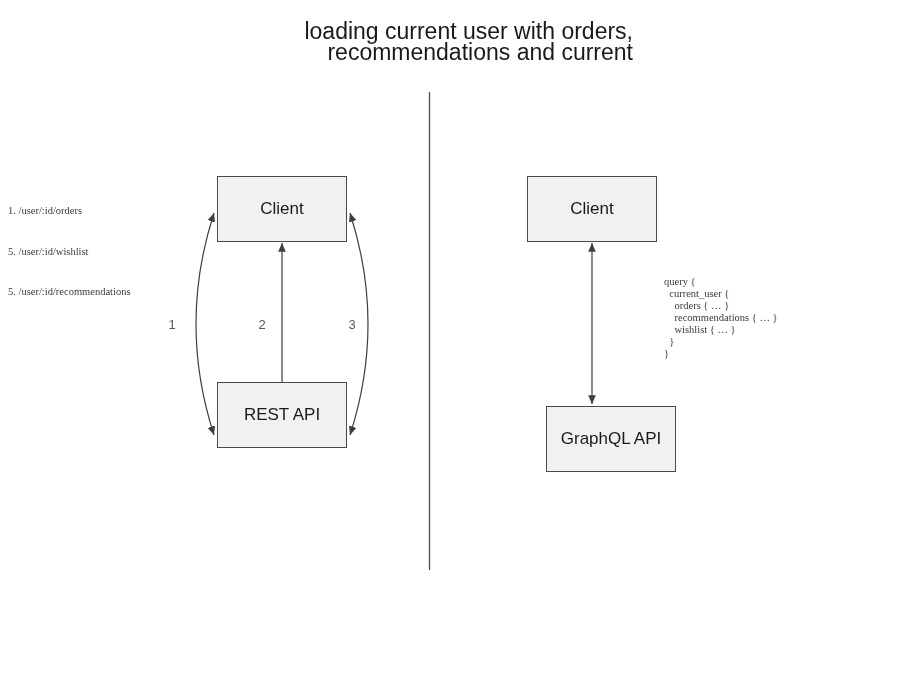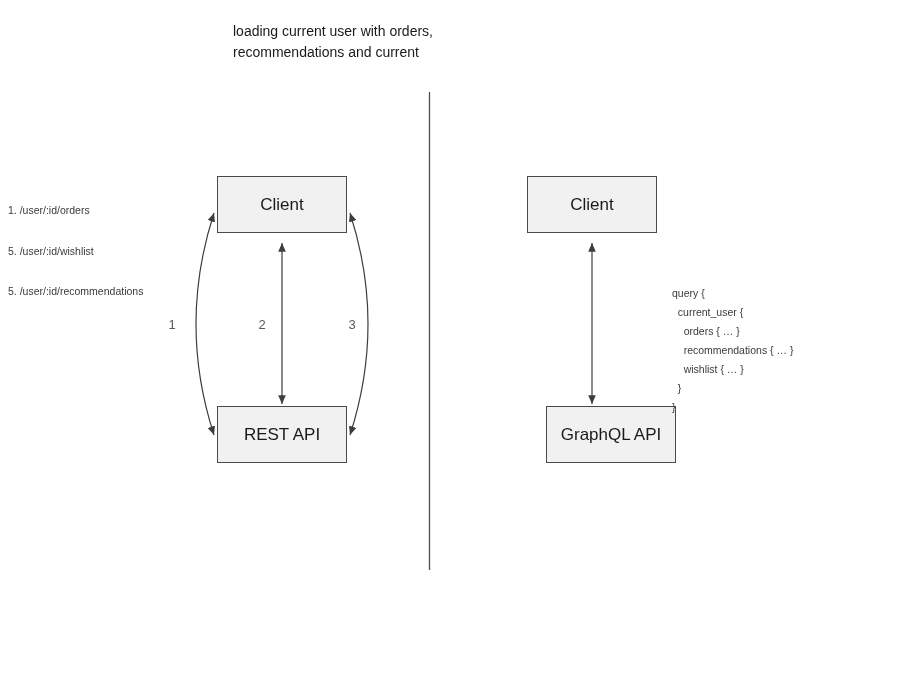--- a/index.html
+++ b/index.html
@@ -13,67 +13,67 @@
     height: 689px;
     background: #ffffff;
     overflow: hidden;
     font-family: "Liberation Sans", sans-serif;
   }
   .title {
     position: absolute;
     left: 233px;
     top: 21px;
     width: 400px;
-    text-align: left;
-    font-size: 14px;
+    text-align: right;
+    font-size: 23px;
     line-height: 21px;
     color: #1a1a1a;
   }
   .layer {
     position: absolute;
     left: 0;
     top: 0;
     width: 917px;
     height: 689px;
   }
   .node {
     position: absolute;
     width: 130px;
-    height: 57px;
+    height: 66px;
     background: #f1f1f1;
     border: 1.4px solid #4a4a4a;
     box-sizing: border-box;
     display: flex;
     align-items: center;
     justify-content: center;
     font-size: 17px;
     color: #1a1a1a;
   }
   .node-client-left  { left: 217px; top: 176px; }
-  .node-rest-api     { left: 217px; top: 406px; }
+  .node-rest-api     { left: 217px; top: 382px; }
   .node-client-right { left: 527px; top: 176px; }
   .node-graphql-api  { left: 527px; top: 406px; margin-left: 19px; }
   .mono {
-    font-family: Liberation Sans, sans-serif;
+    font-family: Liberation Serif, serif;
     font-size: 10.5px;
     color: #3a3a3a;
   }
   .endpoints {
     position: absolute;
     left: 8px;
     top: 177px;
     line-height: 13.5px;
     white-space: pre;
   }
   .query {
     position: absolute;
     left: 664px;
     top: 276px;
-    margin: 8px;
-    line-height: 19px;
+    margin: 0;
+    line-height: 12px;
     white-space: pre;
   }
   .arrow-num {
     position: absolute;
     width: 20px;
     text-align: center;
     font-size: 13px;
     color: #595959;
   }
   .arrow-num-1 { left: 162px; top: 317px; }

